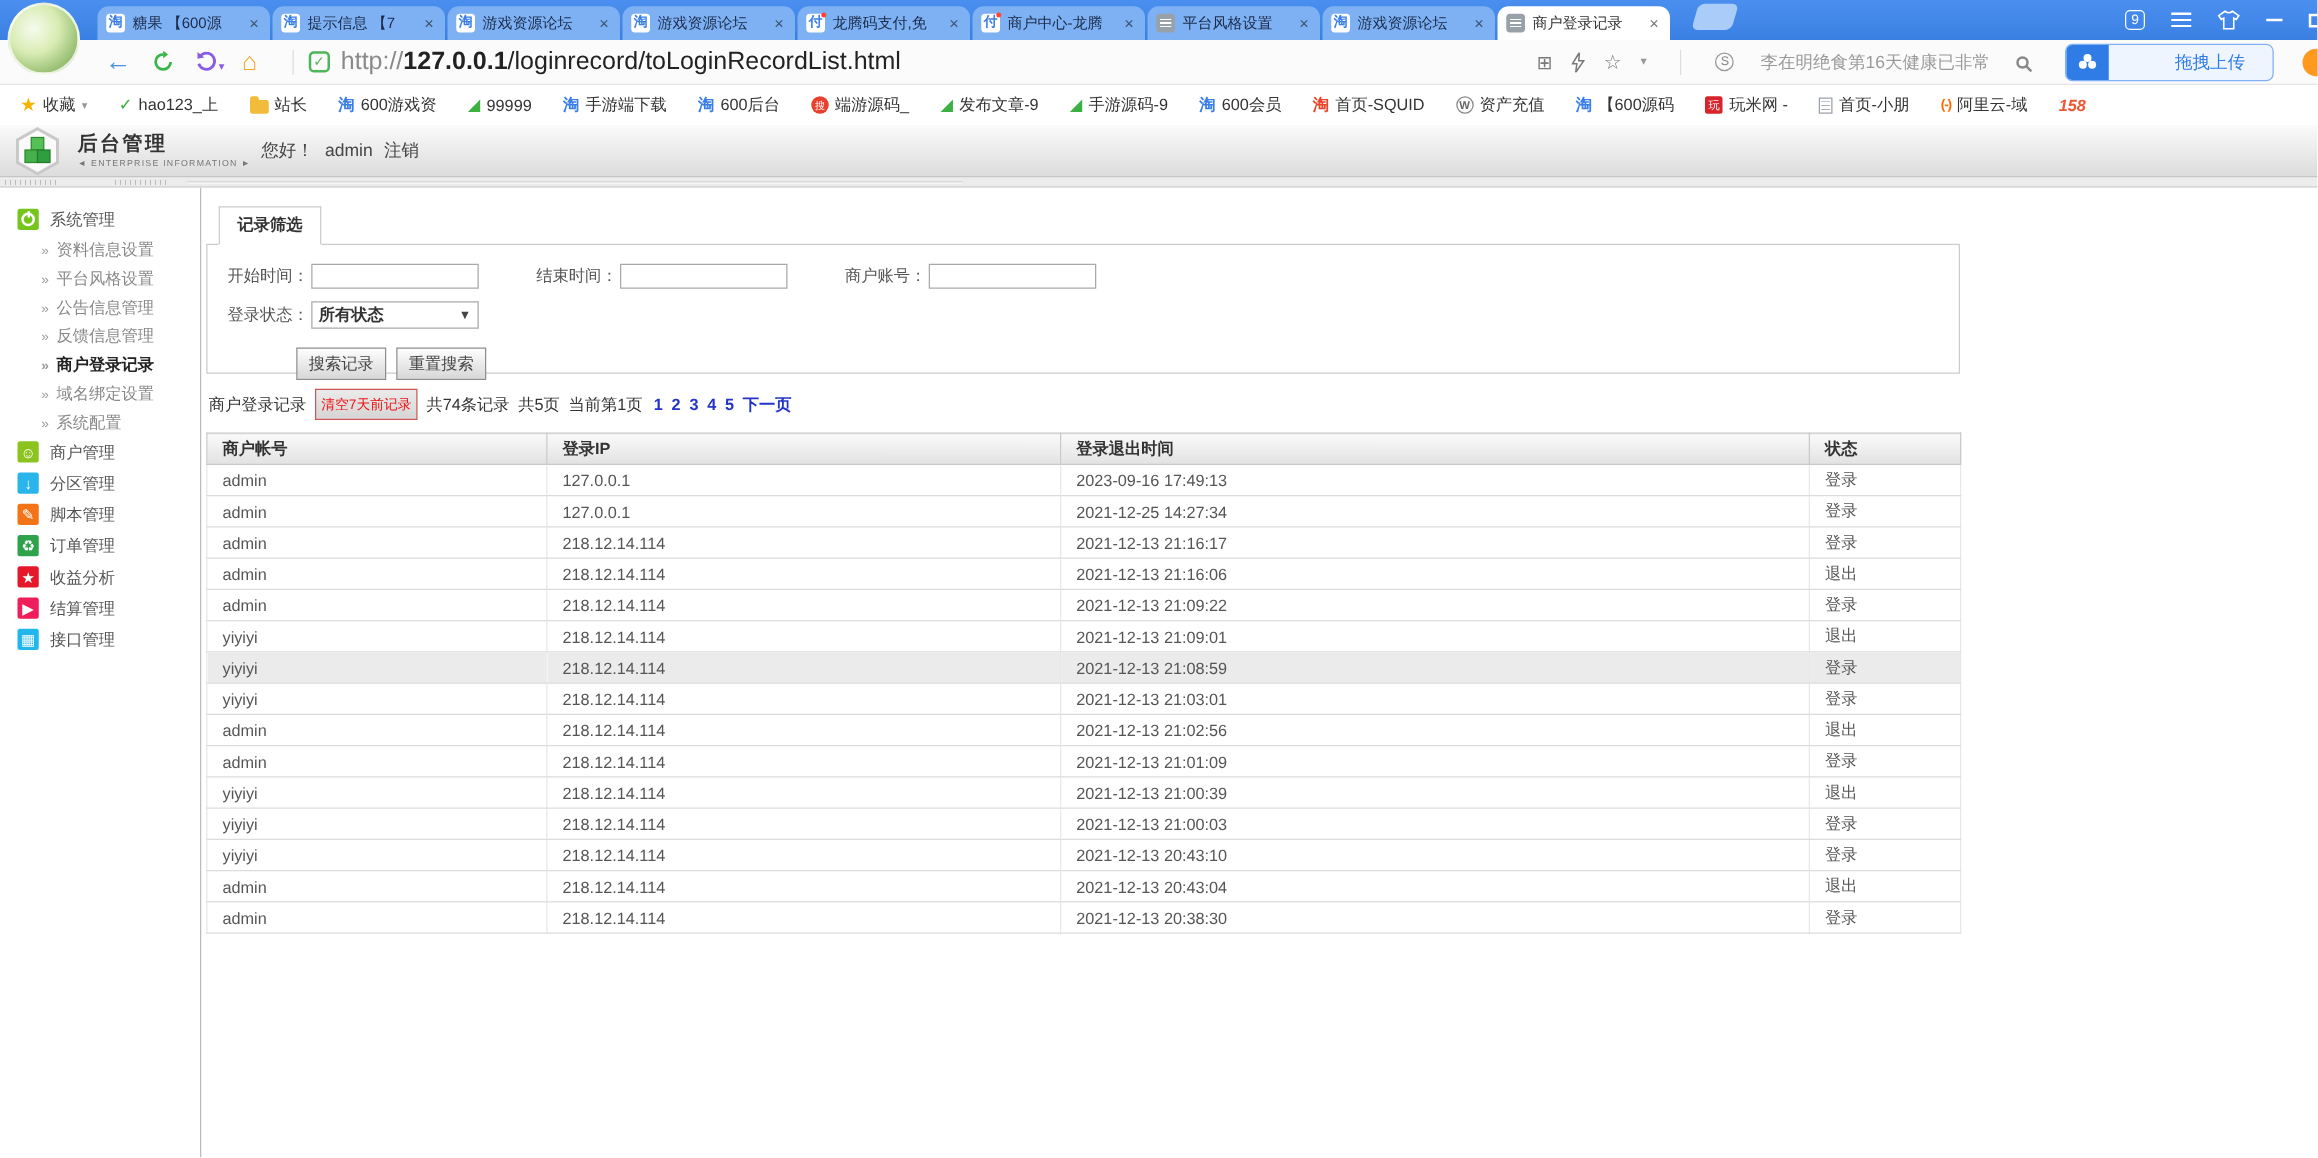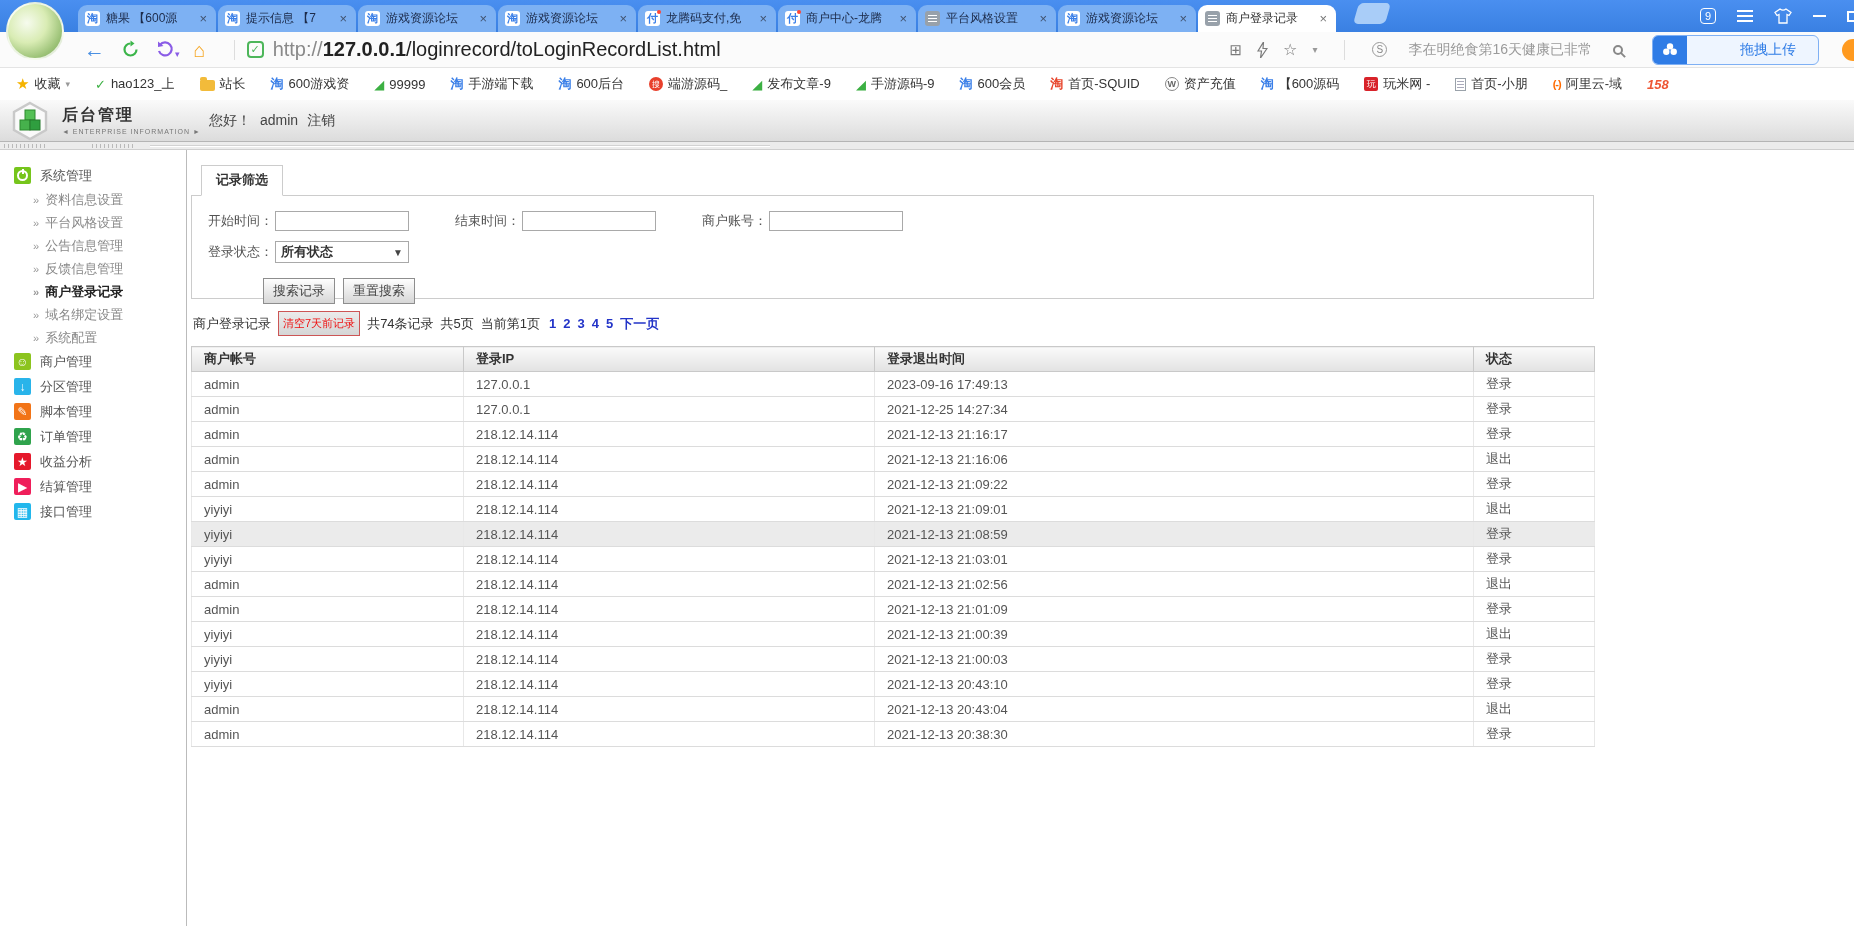--- a/index.html
+++ b/index.html
@@ -94,21 +94,21 @@
   .pg-sub { font-size:7px; color:#777; letter-spacing:1px; margin-top:2px; }
   .greet { position:absolute; left:209px; top:12px; font-size:14px; color:#444; display:flex; gap:9px; }
   .logout { color:#444; cursor:pointer; }
   
   .splitter { height:8px; background:#ececec; border-bottom:1px solid #cfcfcf; position:relative; }
   .ticks { position:absolute; top:2px; height:4px; width:42px;
     background:repeating-linear-gradient(90deg,#b9b9b9 0 1px,transparent 1px 4px); }
   .groove { position:absolute; top:3px; left:150px; width:620px; height:2px; background:#d2d2d2; border-bottom:1px solid #fff; }
   
   .pgbody { display:flex; height:776px; }
-  .sidebar { width:187px; flex:none; border-right:1px solid #bbb; padding-top:13px; background:#fff; }
+  .sidebar { width:161px; flex:none; border-right:1px solid #bbb; padding-top:13px; background:#fff; }
   .side-sec { display:flex; align-items:center; gap:9px; padding-left:14px; height:25px; color:#555; font-size:13px; cursor:pointer; }
   .side-icon { width:17px; height:17px; border-radius:2px; color:#fff; display:flex; align-items:center;
     justify-content:center; font-size:12px; line-height:1; flex:none; position:relative; }
   .g-power::before { content:''; width:7px; height:7px; border:2px solid #fff; border-radius:50%; }
   .g-power::after { content:''; position:absolute; top:2px; left:7.5px; width:2px; height:5px; background:#fff; }
   .side-sub { height:23px; line-height:23px; padding-left:33px; color:#888; font-size:13px; cursor:pointer; }
   .side-sub .pfx { color:#999; font-size:11px; margin-right:6px; }
   .side-sub.active { color:#222; font-weight:bold; }
   
   .main { flex:1; padding:14px 0 0 4px; }

